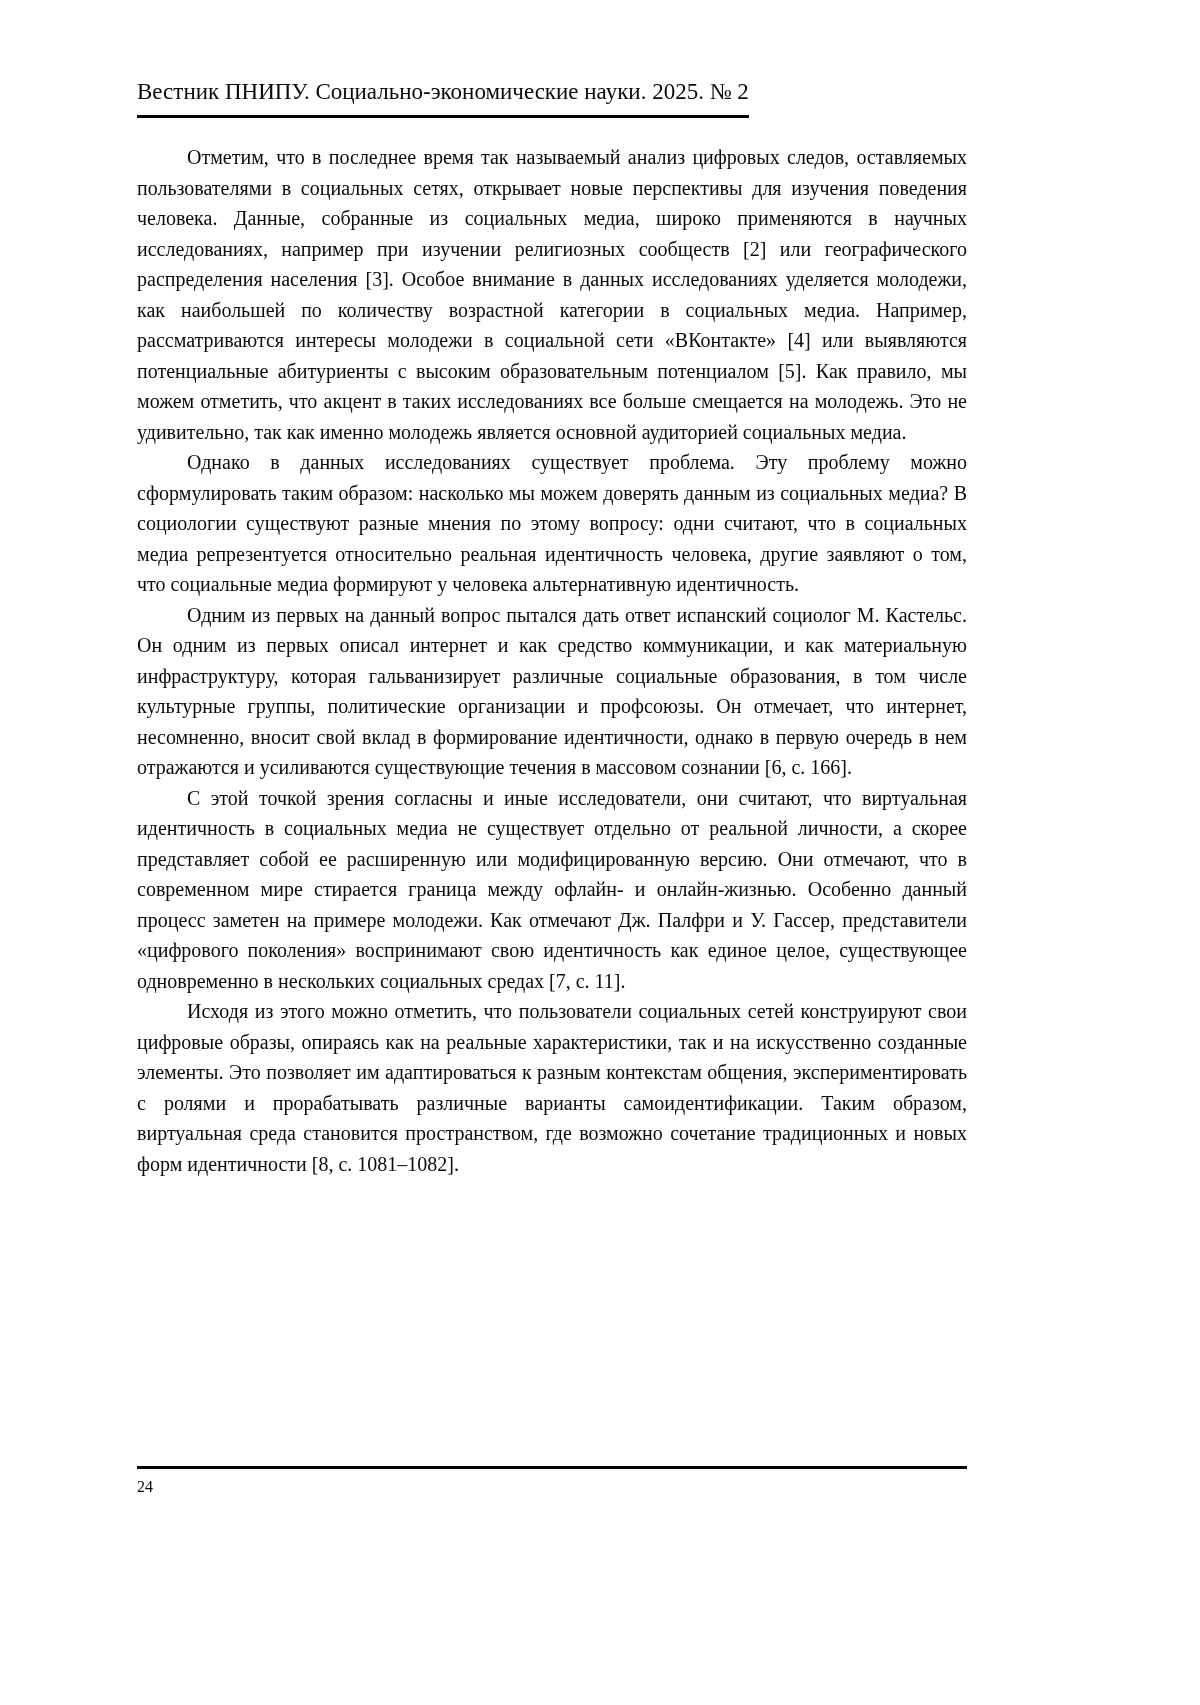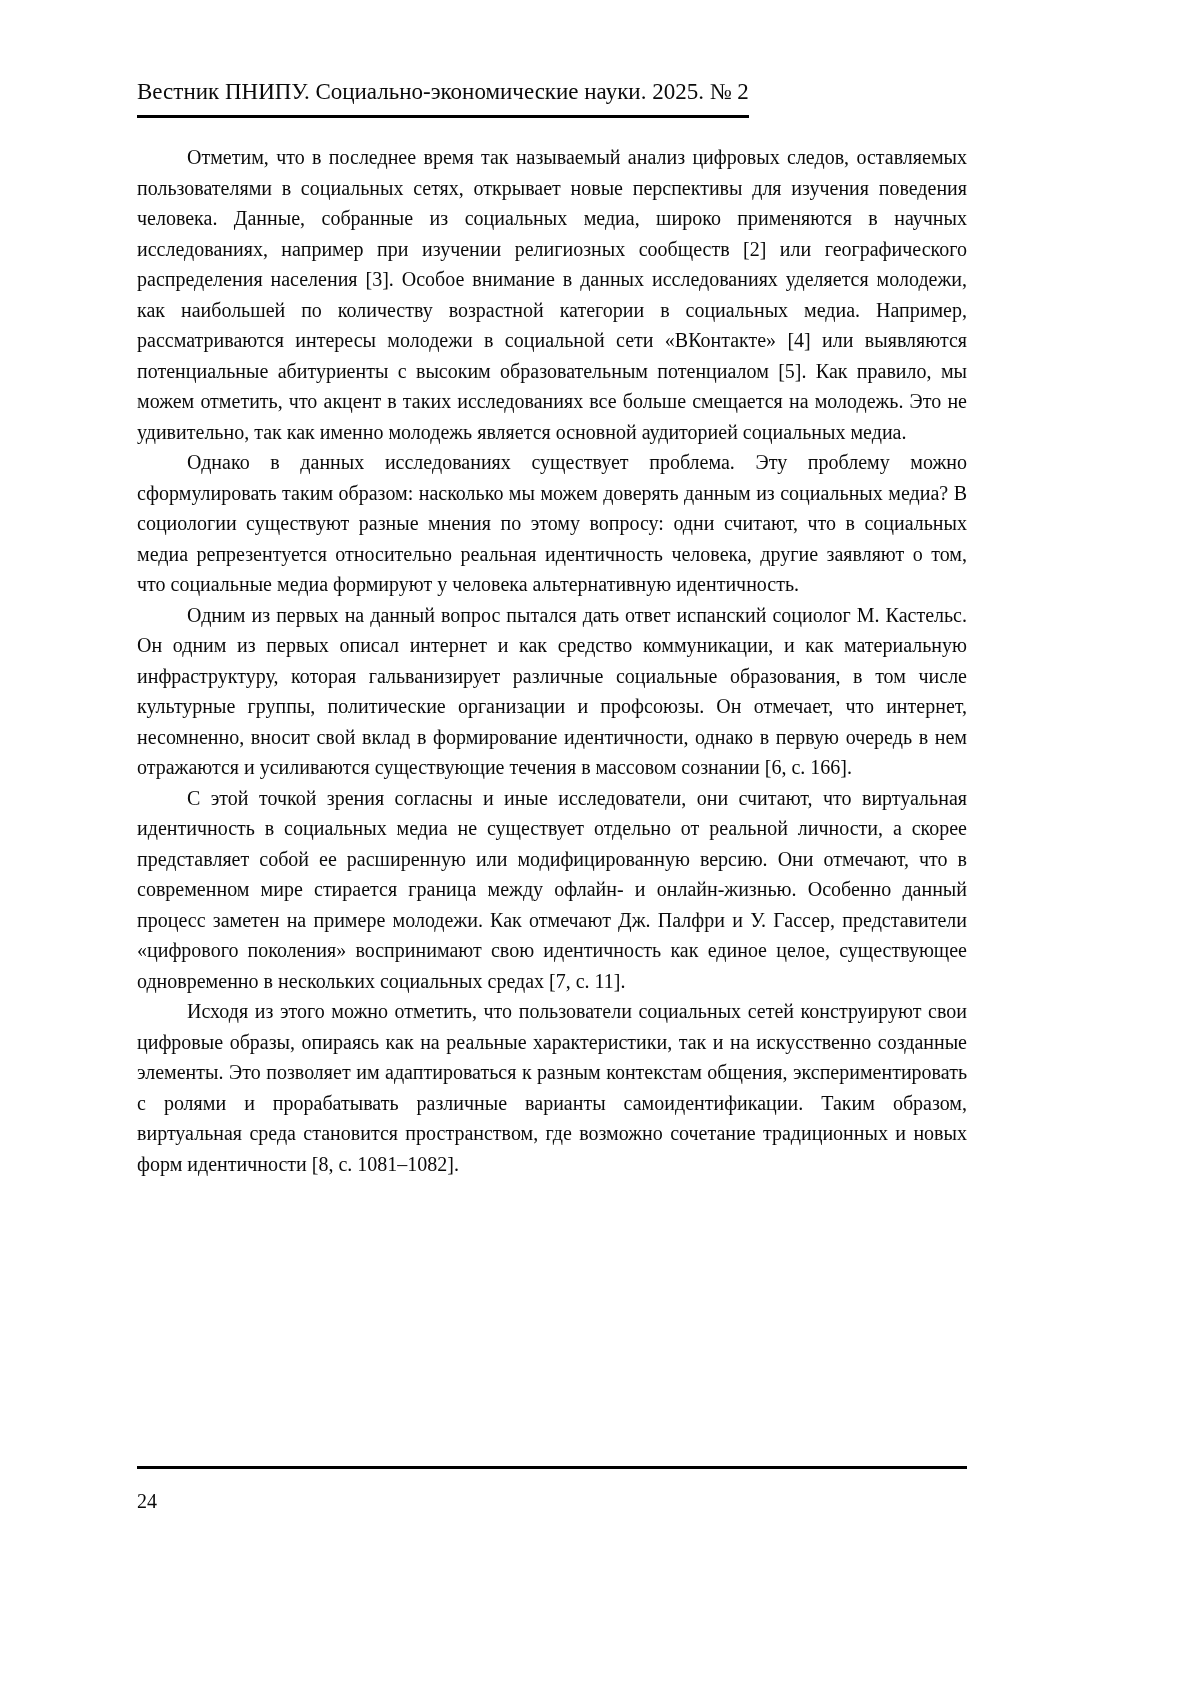--- a/index.html
+++ b/index.html
@@ -50,22 +50,22 @@
   
   .page-footer {
     top: 1466px;
   }
   .foot-rule {
     width: 100%;
     height: 3px;
     background: #000000;
   }
   .page-number {
-    margin-top: 20px;
-    font-size: 20px;
+    margin-top: 8px;
+    font-size: 16px;
     line-height: 1.2;
   }
 </style>
 </head>
 <body>
 
 <div class="page">
 
   <header class="content-col running-head">
     <div class="head-text">Вестник ПНИПУ. Социально-экономические науки. 2025. № 2</div>

